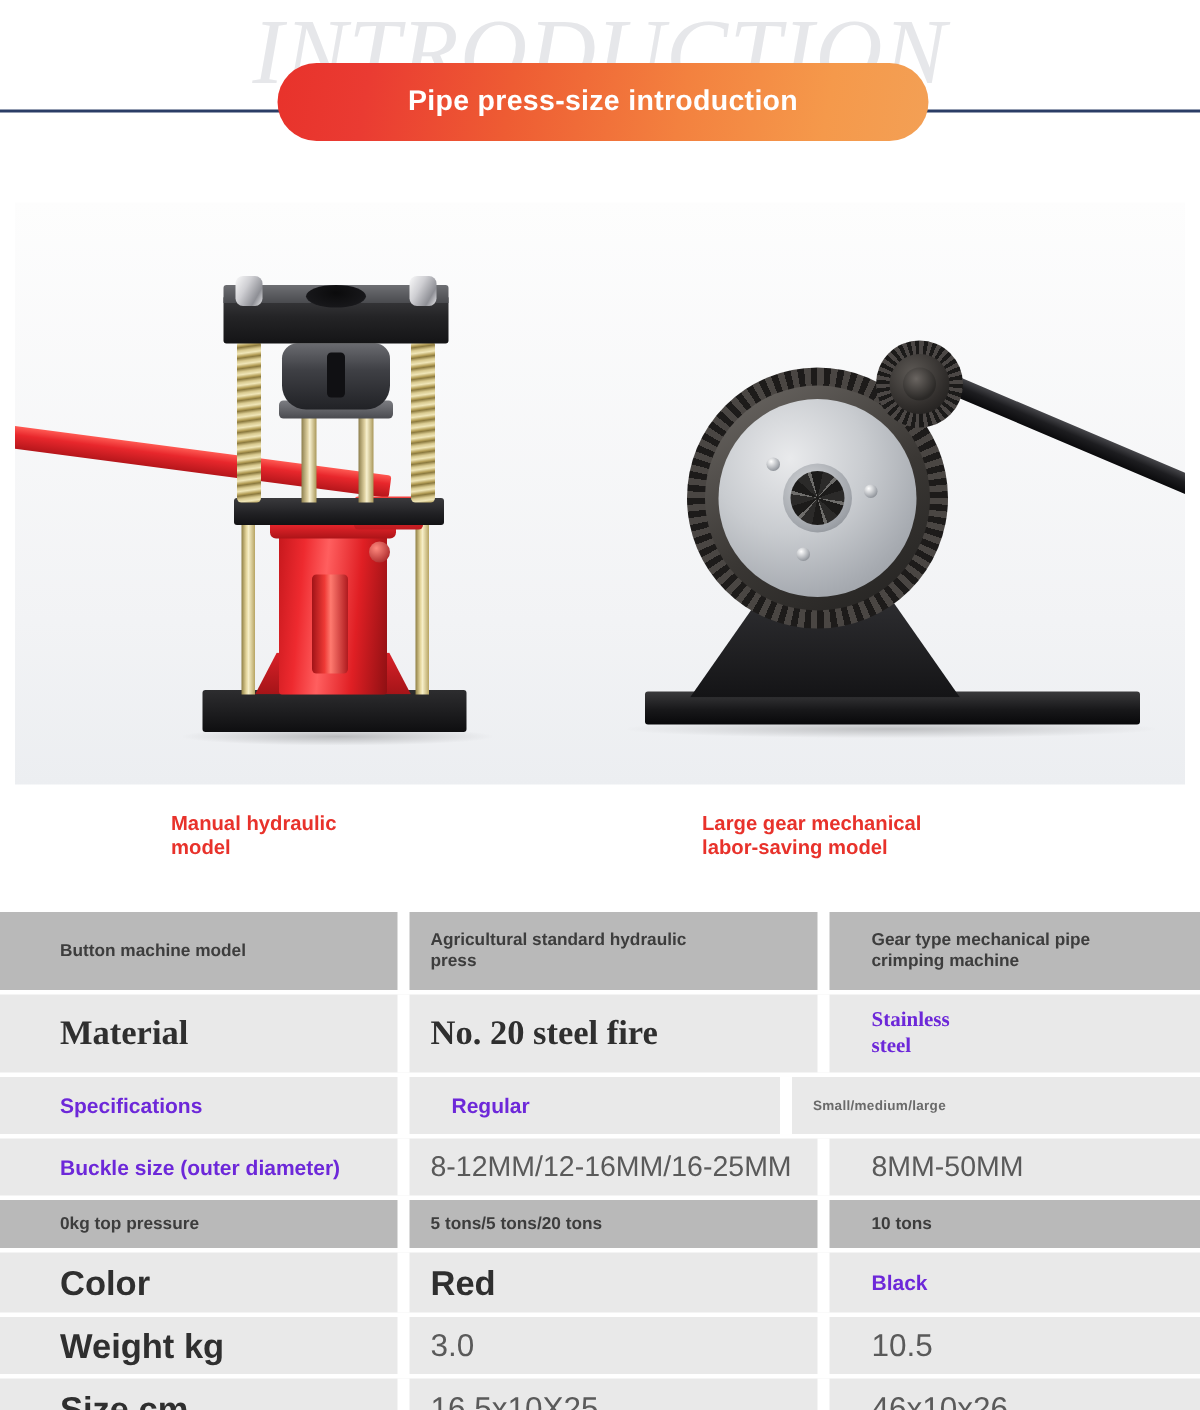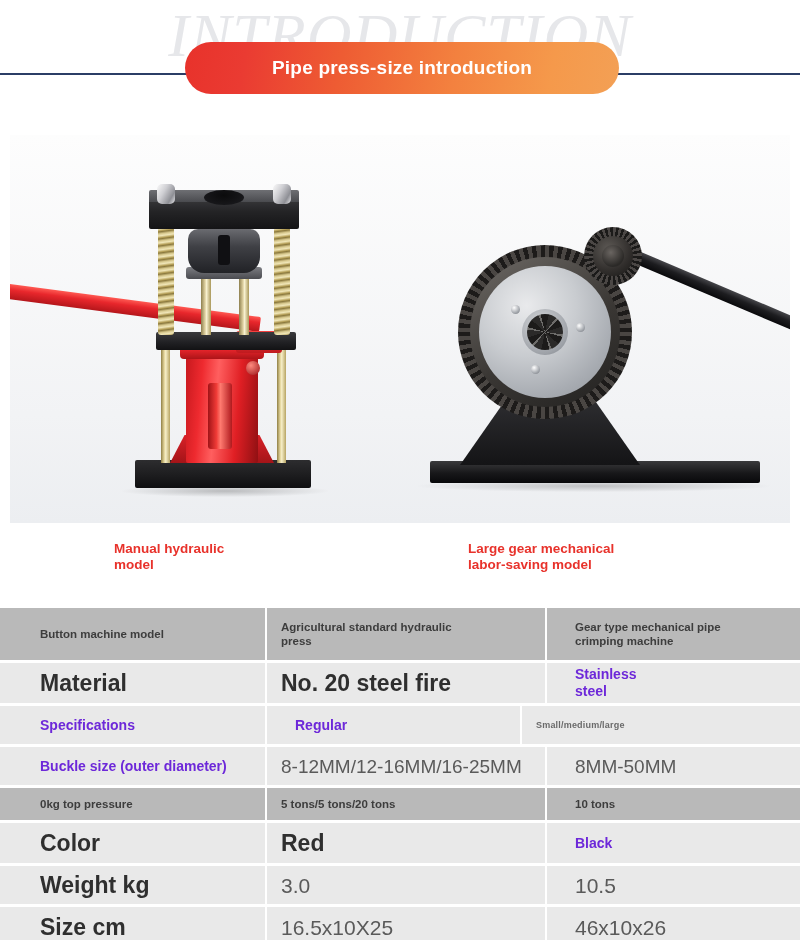--- a/index.html
+++ b/index.html
@@ -339,35 +339,35 @@
   .spec-cell {
     display: flex;
     align-items: center;
     overflow: hidden;
   }
   .c0 { width: 265px; padding-left: 40px; }
   .c1 { width: 280px; padding-left: 14px; }
   .c2 { width: 255px; padding-left: 28px; }
 
   .spec-row .c1, .spec-row .c2 {
-    border-left: 2px solid #ffffff;
+    border-left: 8px solid #ffffff;
   }
 
   .txt { white-space: pre-line; }
 
   
   .t-small  { font-size: 11.5px; font-weight: bold; color: #3d3d3d; line-height: 14px; }
   .t-tiny   { font-size: 9px;   font-weight: bold; color: #6a6a6a; line-height: 12px; letter-spacing: .2px; }
   .t-med    { font-size: 14px;  font-weight: bold; color: #6d28d9; line-height: 17px; }
   .t-big    { font-size: 23px;  font-weight: bold; color: #2f2f2f; line-height: 26px; }
   .t-num    { font-size: 21px;  font-weight: 400;  color: #5a5a5a; line-height: 25px; }
   .t-num-sm { font-size: 19px;  font-weight: 400;  color: #5a5a5a; line-height: 23px; text-align: right; }
 
   .r-h1 { height: 52px; }
-  .r-m  { height: 40px; }
+  .r-m  { height: 52px; font-family: Liberation Serif, serif; }
   .r-sp { height: 38px; justify-content: flex-end; }
   .r-bk { height: 38px; }
   .r-h2 { height: 32px; }
   .r-co { height: 40px; }
   .r-wt { height: 38px; }
   .r-sz { height: 40px; }
 </style>
 </head>
 <body>
 

